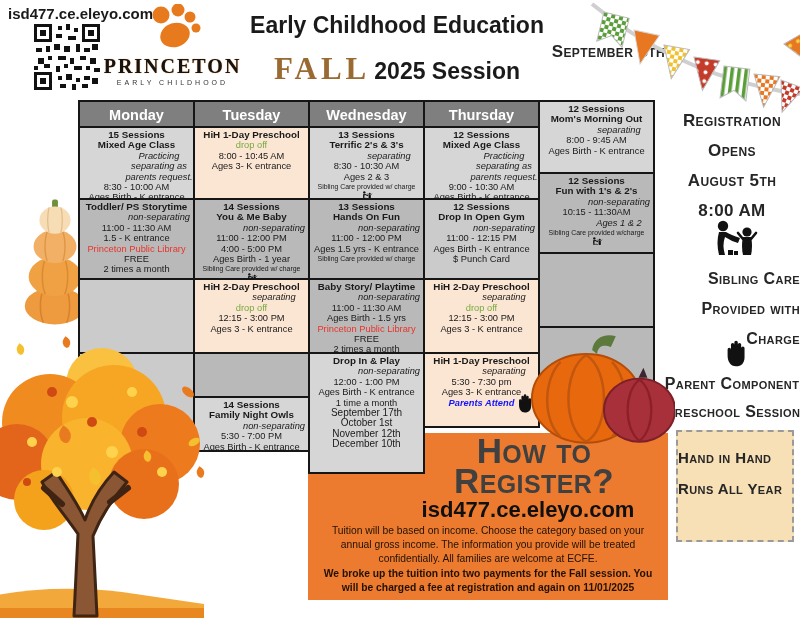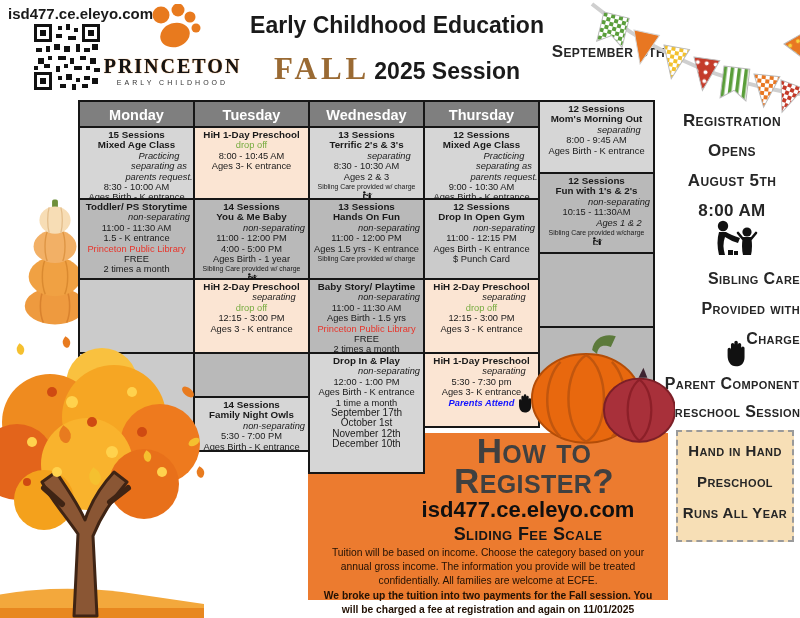--- a/index.html
+++ b/index.html
@@ -20,21 +20,21 @@
   .dates{position:absolute;left:545px;top:38px;width:138px;text-align:center;font-size:17px;line-height:27px;}
   .bunting{position:absolute;right:0;top:0;width:212px;height:118px;z-index:1;}
 
   
   .reg-block{position:absolute;left:668px;top:106px;width:128px;text-align:center;font-size:17px;line-height:30px;}
   .sib-big{position:absolute;left:712px;top:220px;width:46px;height:42px;}
   .sibcare-block{position:absolute;left:664px;top:264px;width:136px;text-align:right;font-size:16px;line-height:30px;}
   .hand-big{position:absolute;left:722px;top:338px;width:28px;height:30px;}
   .parent-block{position:absolute;left:660px;top:370px;width:144px;text-align:center;font-size:16px;line-height:28px;}
   .hih-box{position:absolute;left:676px;top:430px;width:118px;height:112px;background:#f7dfb6;
-           border:2px dashed #9a9a9a;box-sizing:border-box;text-align:center;font-size:15px;line-height:31px;padding-top:3px;z-index:1;}
+           border:2px dashed #9a9a9a;box-sizing:border-box;font-size:15px;line-height:31px;padding-top:10px;z-index:1;}
 
   
   .table{position:absolute;left:78px;top:100px;display:flex;z-index:2;}
   .col{width:117px;margin-left:-2px;}
   .col:first-child{margin-left:0;}
   .cell{border:2px solid #161616;margin-top:-2px;box-sizing:border-box;text-align:center;
         overflow:hidden;position:relative;padding-top:2px;}
   .cell:first-child{margin-top:0;}
   .head{background:#7f7f7f;color:#fff;font-weight:bold;font-size:14.5px;line-height:23px;height:28px;}
   .light{background:#d6d6d6;} .mid{background:#b9b9b9;} .midl{background:#cbcbcb;}
@@ -251,28 +251,26 @@
       <use href="#handicon" width="28" height="30"></use>
     </svg>
 
   <div class="parent-block hand">
     <div>Parent Component</div>
     <div>Preschool Session</div>
   </div>
 
   <div class="hih-box hand">
     <div>Hand in Hand</div>
-    <div>Preschool</div>
     <div>Runs All Year</div>
   </div>
 
   <div class="reg-box">
     <div class="reg-head hand">How to Register?</div>
     <div class="reg-url">isd477.ce.eleyo.com</div>
-    <div class="reg-fee hand">Sliding Fee Scale</div>
     <div class="reg-body">Tuition will be based on income. Choose the category based on your annual gross income. The information you provide will be treated confidentially. All families are welcome at ECFE.</div>
     <div class="reg-body2">We broke up the tuition into two payments for the Fall session. You will be charged a fee at registration and again on 11/01/2025</div>
   </div>
 
   <div class="table">
 
     <div class="col">
       <div class="cell head">Monday</div>
       <div class="cell light h74">
           <div>

